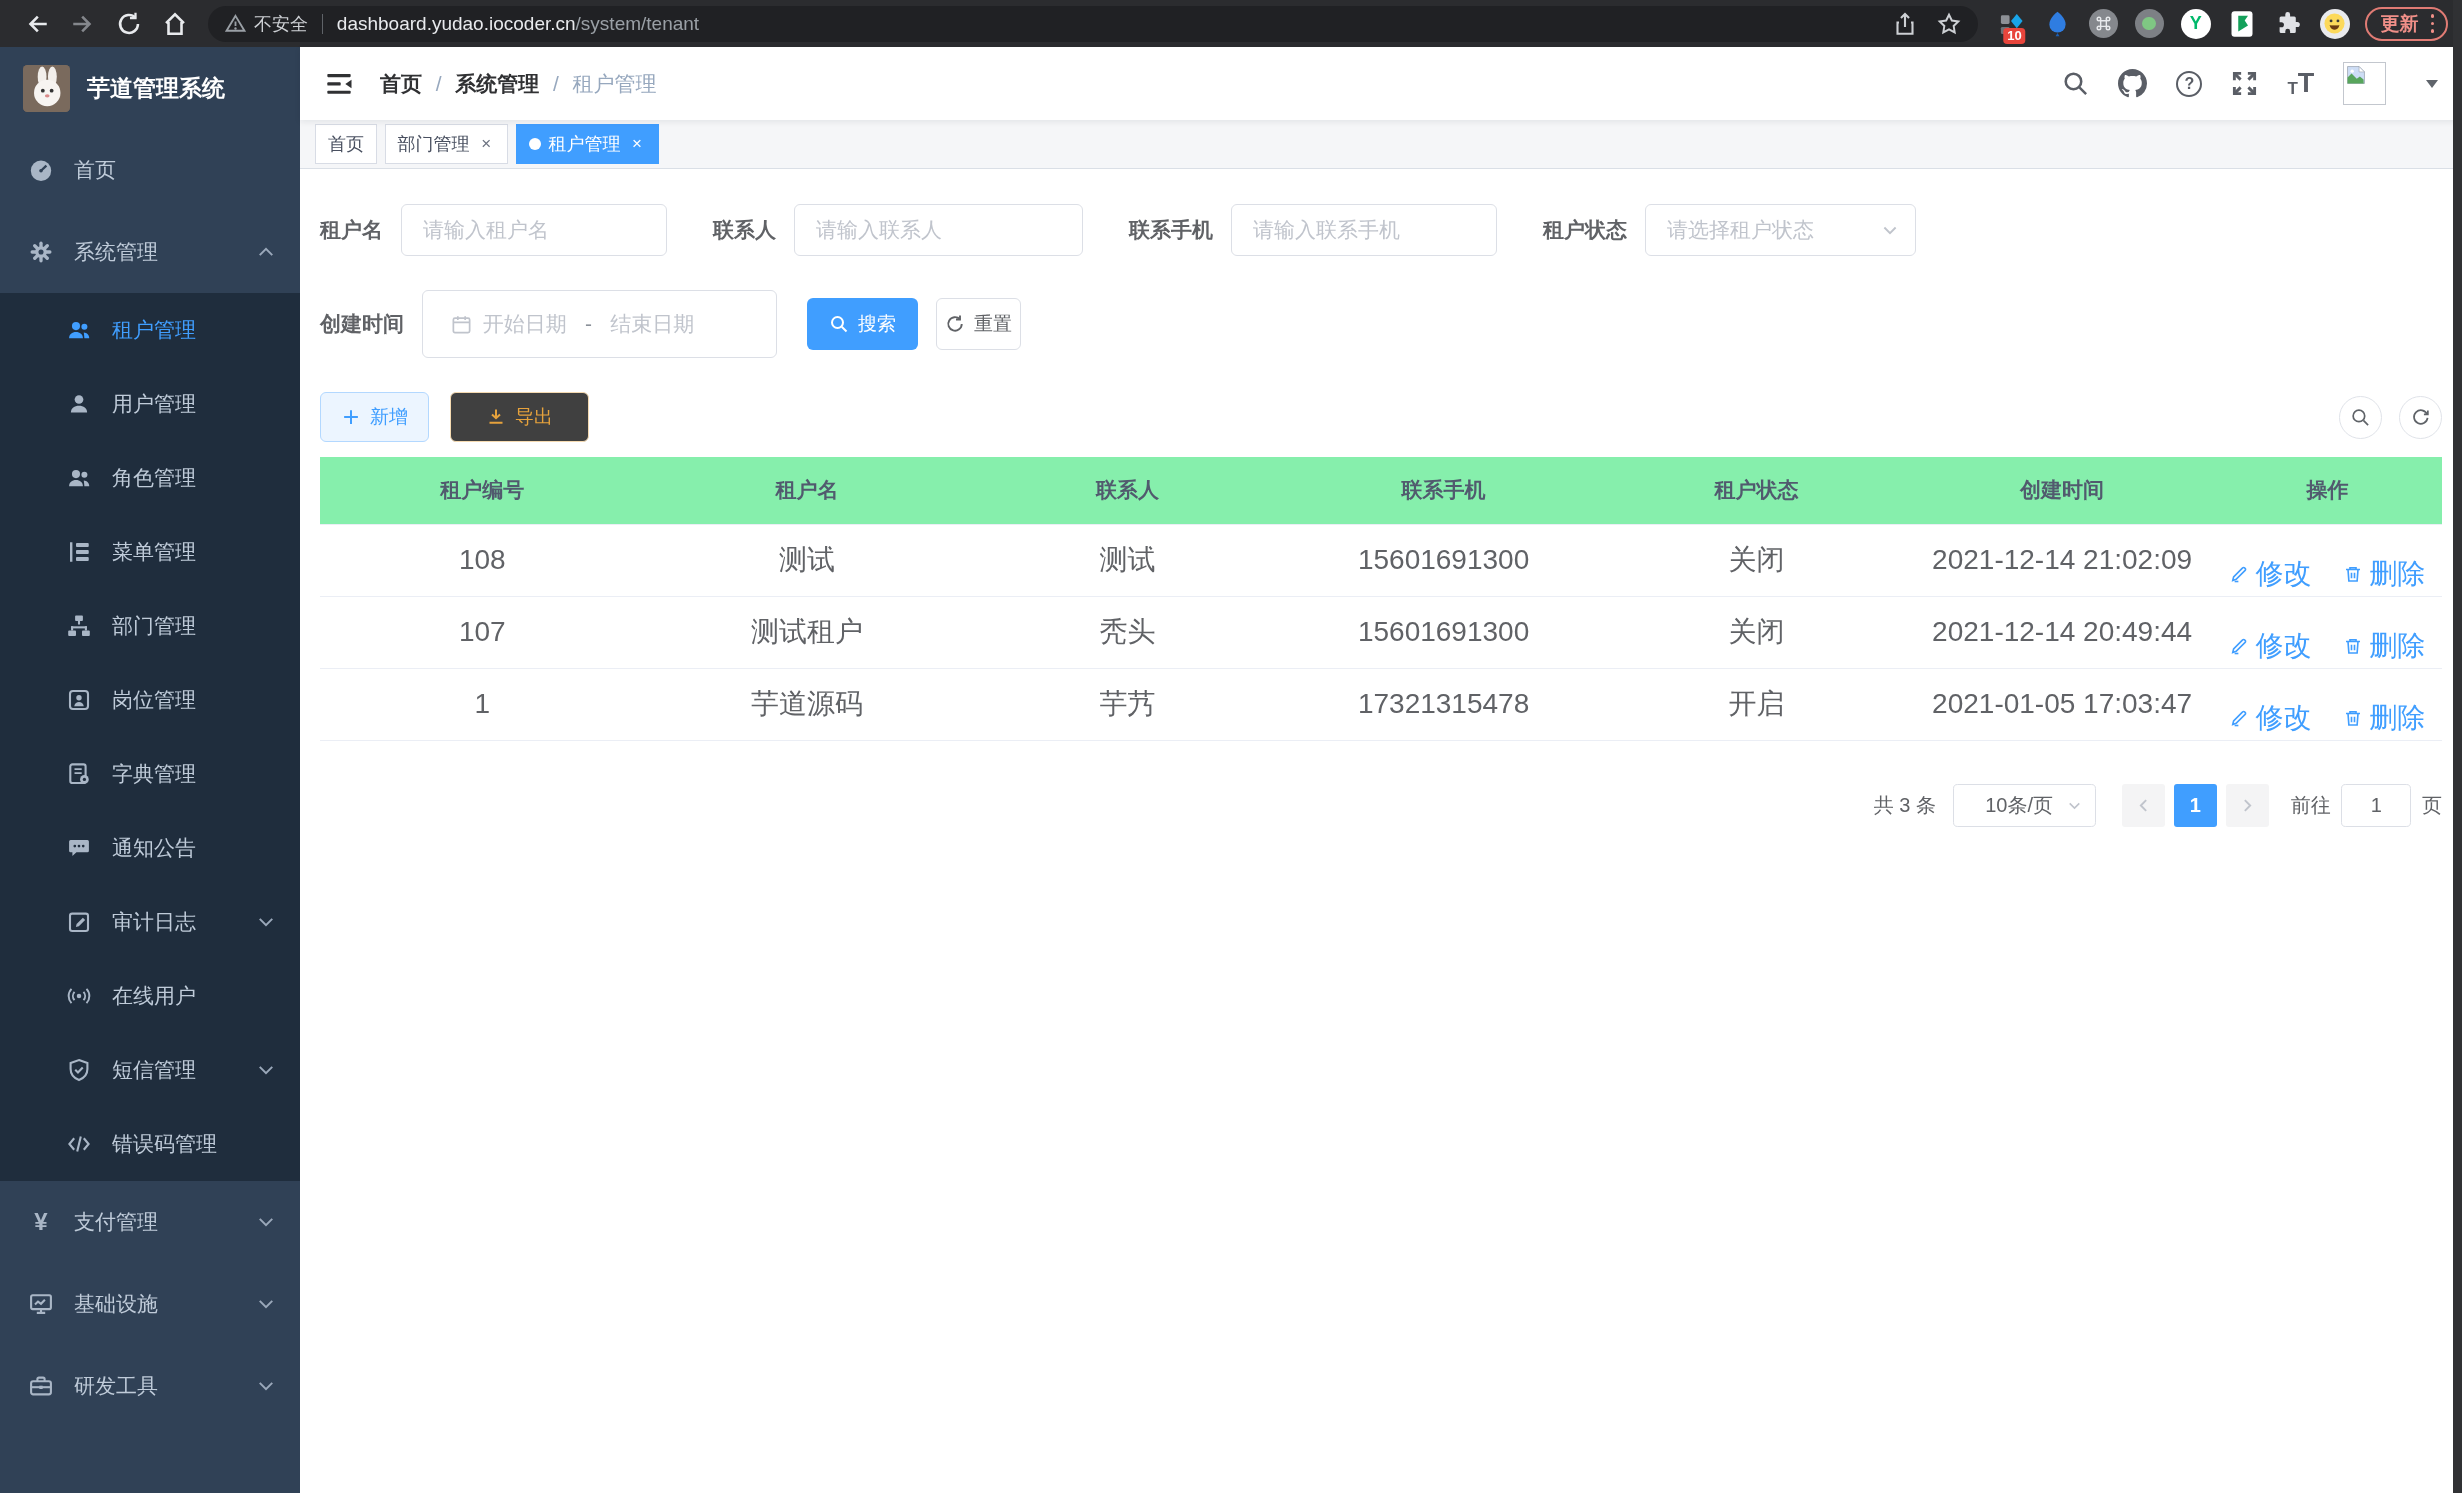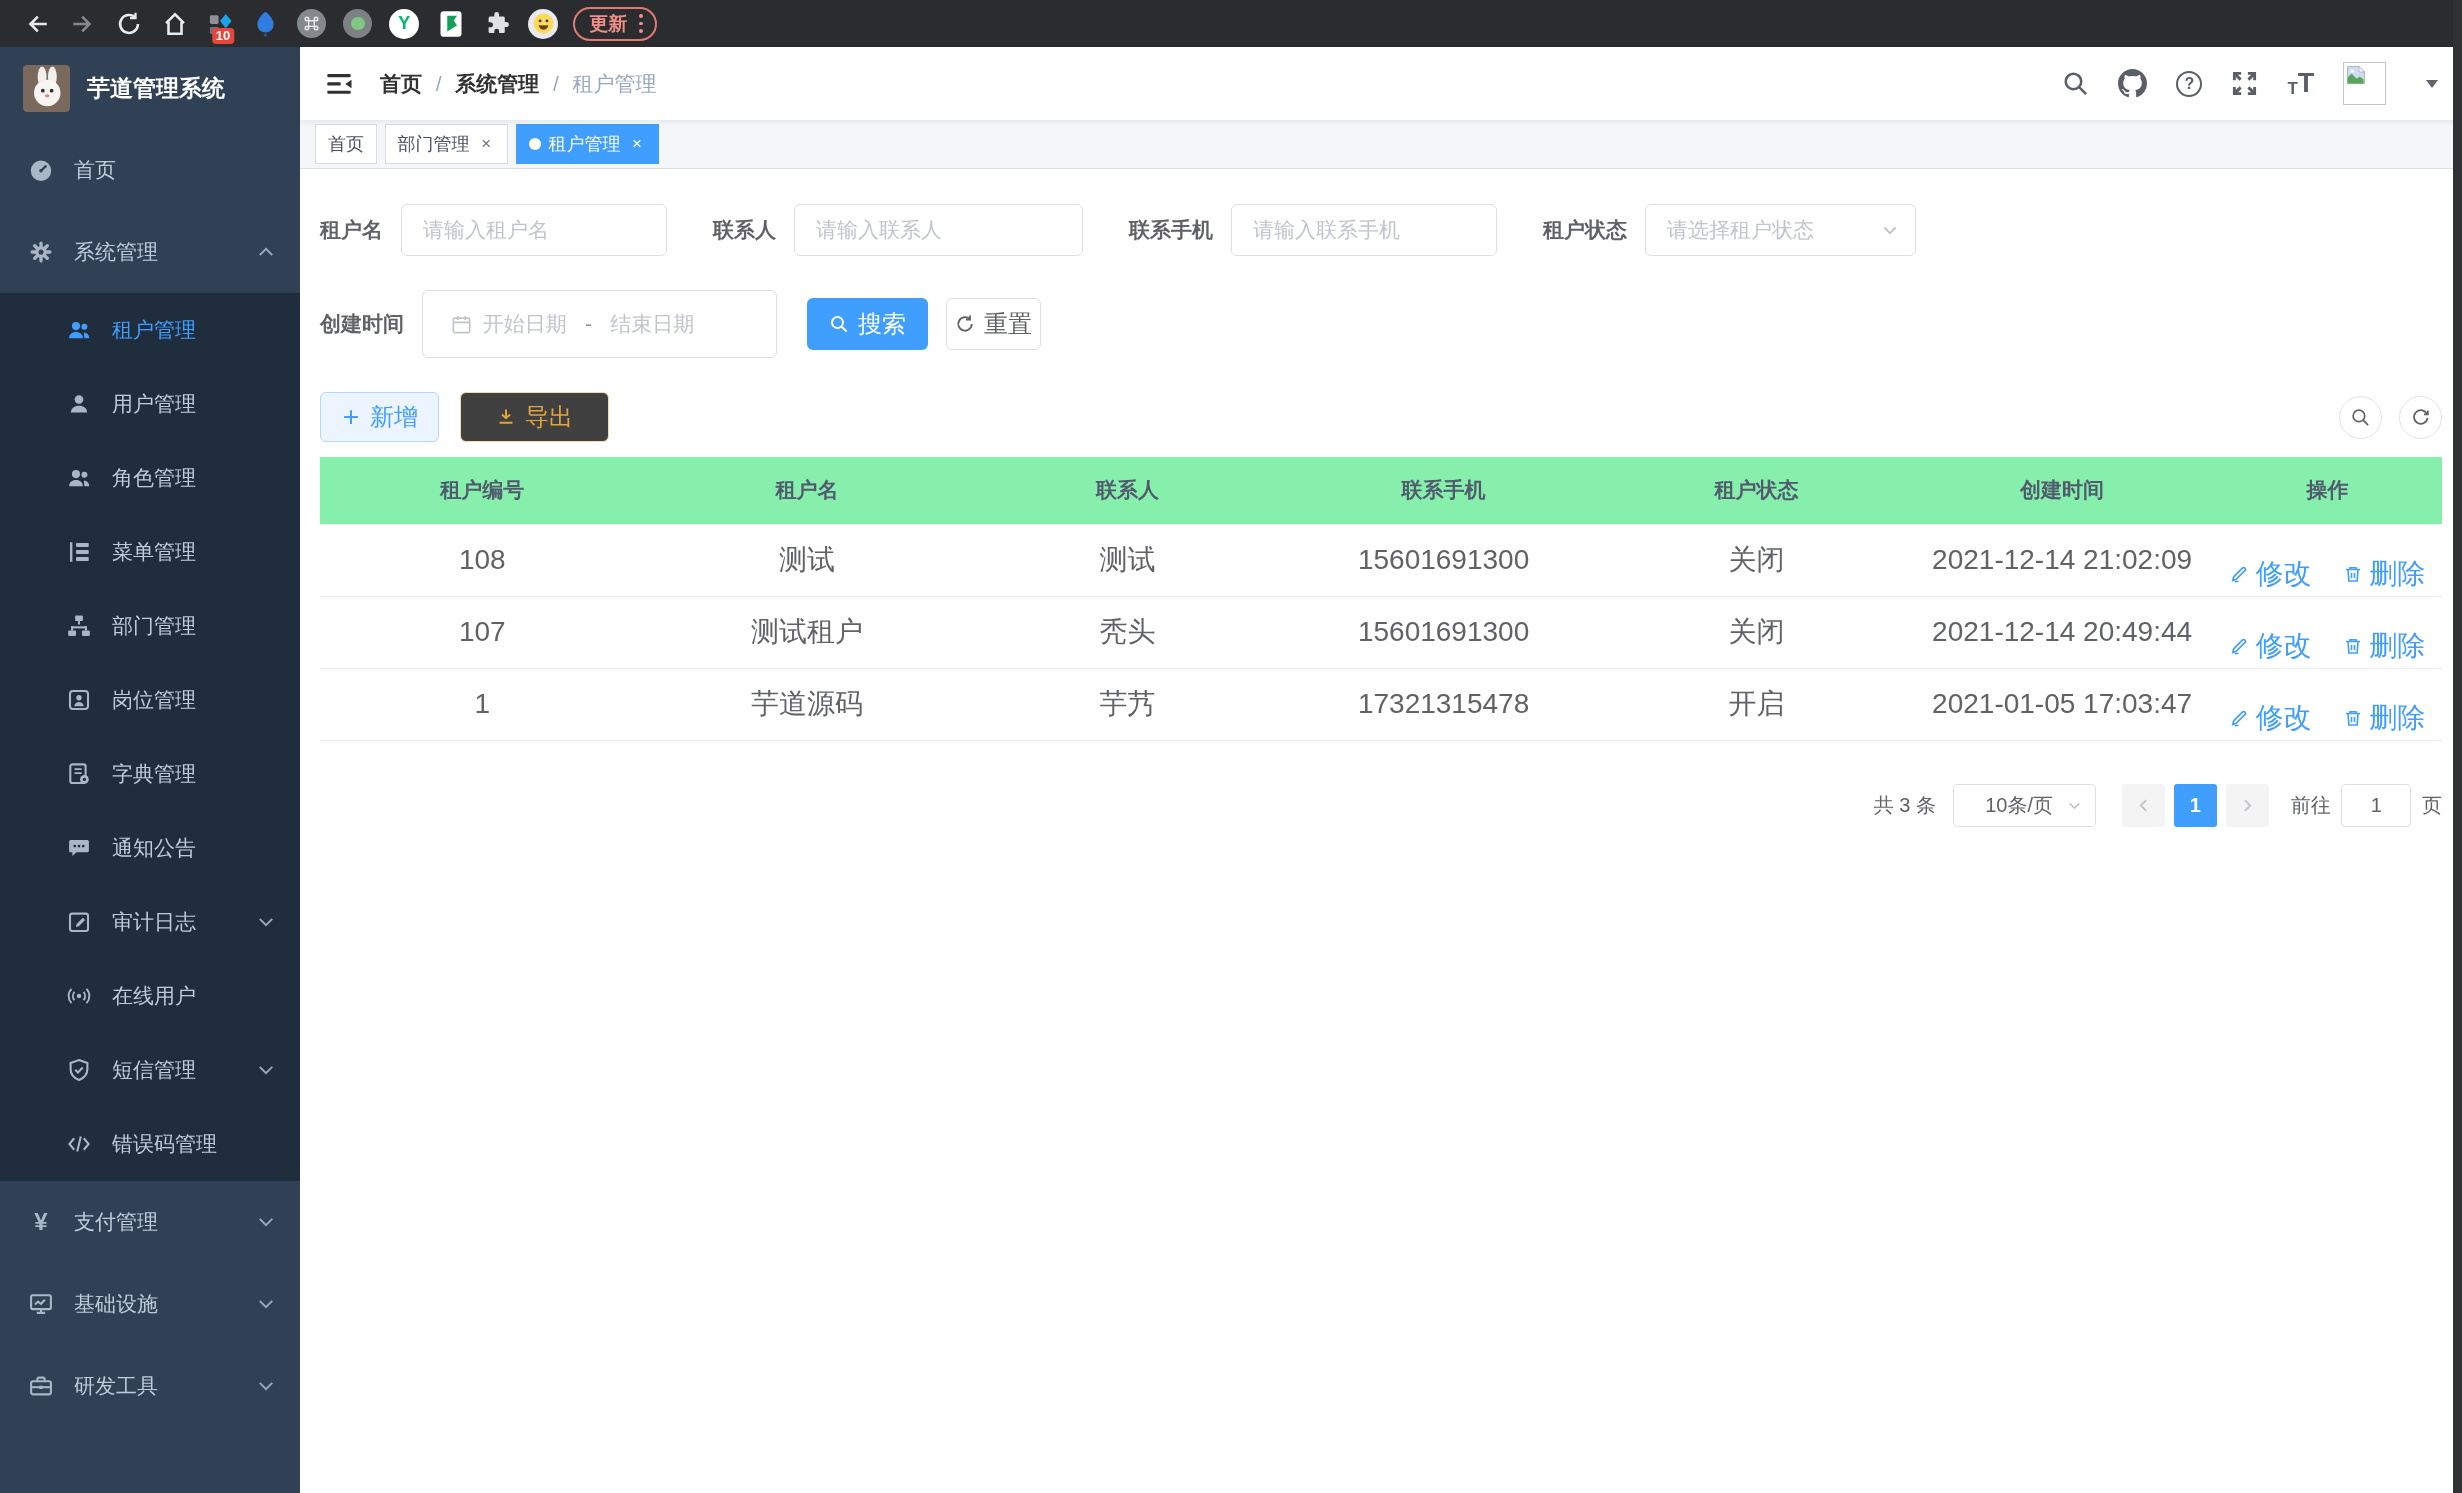--- a/index.html
+++ b/index.html
@@ -83,21 +83,21 @@
   .f-item { display:flex; align-items:center; margin-right:46px; }
   .f-label { font-size:21px; font-weight:bold; color:#606266; margin-right:18px; white-space:nowrap; }
   .inp { height:52px; border:1.5px solid #dcdfe6; border-radius:6px; background:#fff; font-size:21px;
     padding:0 21px; color:#606266; width:266px; }
   .inp::placeholder { color:#c0c4cc; }
   .sel { width:271px; height:52px; border:1.5px solid #dcdfe6; border-radius:6px; display:flex;
     align-items:center; padding:0 15px 0 21px; color:#c0c4cc; font-size:21px; cursor:pointer; }
   .sel .ph { flex:1; }
   .date-range { width:355px; height:68px; border:1.5px solid #dcdfe6; border-radius:6px; display:flex;
     align-items:center; padding:0 28px; color:#c0c4cc; font-size:21px; gap:10.7px; cursor:text; }
-  .btn { height:52px; border-radius:6px; font-size:24px; display:inline-flex; align-items:center;
+  .btn { height:52px; border-radius:6px; font-size:19px; display:inline-flex; align-items:center;
     justify-content:center; gap:9px; cursor:pointer; border:1.5px solid transparent; }
   .btn-primary { background:#409eff; color:#fff; padding:0 21px; margin-left:30px; }
   .btn-plain { background:#fff; color:#606266; border-color:#dcdfe6; padding:0 8px; margin-left:18px; }
   .btn-add { background:#ecf5ff; color:#409eff; border-color:#b3d8ff; height:50px; padding:0 20px; }
   .btn-export { background:#404040; color:#e6a23c; border-color:#f5dab1; height:50px; padding:0 35px; margin-left:21px; }
   .act-row { display:flex; align-items:center; margin-top:0; }
   .act-right { margin-left:auto; display:flex; gap:17px; }
   .circle-btn { width:43px; height:43px; border-radius:50%; border:1.5px solid #e0e3e9; background:#fff;
     display:flex; align-items:center; justify-content:center; color:#5f6368; cursor:pointer; }
 
@@ -144,20 +144,40 @@
         <path d="M13.5 8A5.5 5.5 0 1112 4.2"></path>
         <path d="M12 1v3.4H8.6" stroke-width="1.4"></path>
       </svg>
   </div>
   <div class="nav-ico">
     <svg width="26" height="26" viewBox="0 0 16 16" fill="none" stroke="#e8eaed" stroke-width="1.6">
         <path d="M2.5 7.5L8 2l5.5 5.5M4 6.8V14h8V6.8"></path>
       </svg>
   </div>
 
+  <div class="omnibox">
+    <svg width="21" height="21" viewBox="0 0 16 16" fill="none" stroke="#9aa0a6" stroke-width="1.4">
+        <path d="M8 2.2L14.8 13.5H1.2z"></path>
+        <path d="M8 6.5v3.4"></path>
+        <circle cx="8" cy="11.8" r=".9" fill="#9aa0a6" stroke="none"></circle>
+      </svg>
+    <span class="sec-label">不安全</span>
+    <div class="omni-div"></div>
+    <span class="url-host">dashboard.yudao.iocoder.cn</span>
+      <span class="url-path">/system/tenant</span>
+    <div class="omni-right">
+      <svg width="24" height="24" viewBox="0 0 16 16" fill="none" stroke="#cdd0d4" stroke-width="1.4">
+          <path d="M8 1.5v8.5M5.3 4L8 1.3 10.7 4"></path>
+          <path d="M4 7H3v7.5h10V7h-1"></path>
+        </svg>
+      <svg width="24" height="24" viewBox="0 0 16 16" fill="none" stroke="#cdd0d4" stroke-width="1.3">
+          <path d="M8 1.8l1.9 3.9 4.3.6-3.1 3 .7 4.3L8 11.6l-3.8 2 .7-4.3-3.1-3 4.3-.6z"></path>
+        </svg>
+    </div>
+  </div>
 
   <div class="ext-row">
     <div class="ext">
       <svg width="26" height="26" viewBox="0 0 18 18">
           <rect x="2" y="3" width="6" height="6" rx="1" fill="#8d9096"></rect>
           <rect x="2" y="11" width="6" height="5" rx="1" fill="#6f7277"></rect>
           <path d="M13 2l4 5-4 5-4-5z" fill="#19a4e8"></path>
         </svg>
       <span class="ext-badge">10</span>
     </div>

